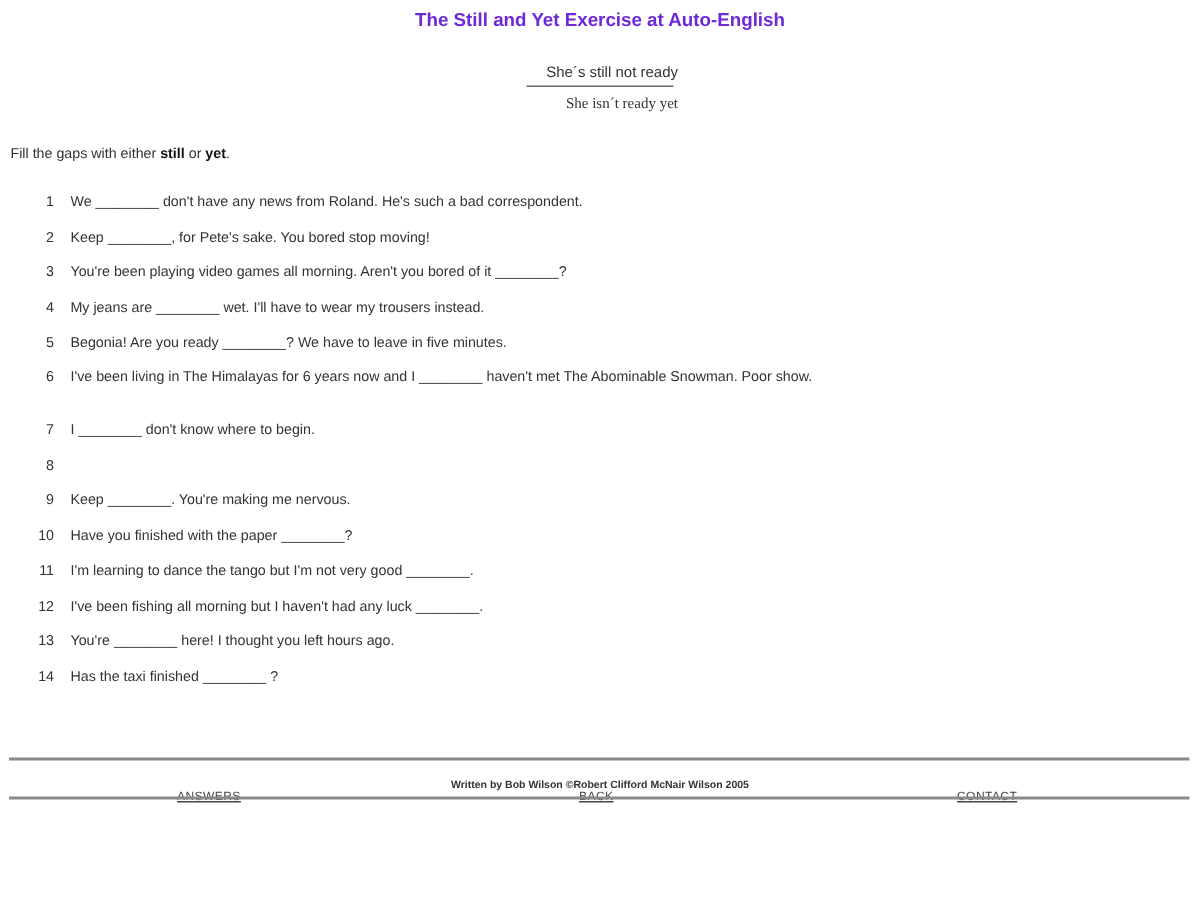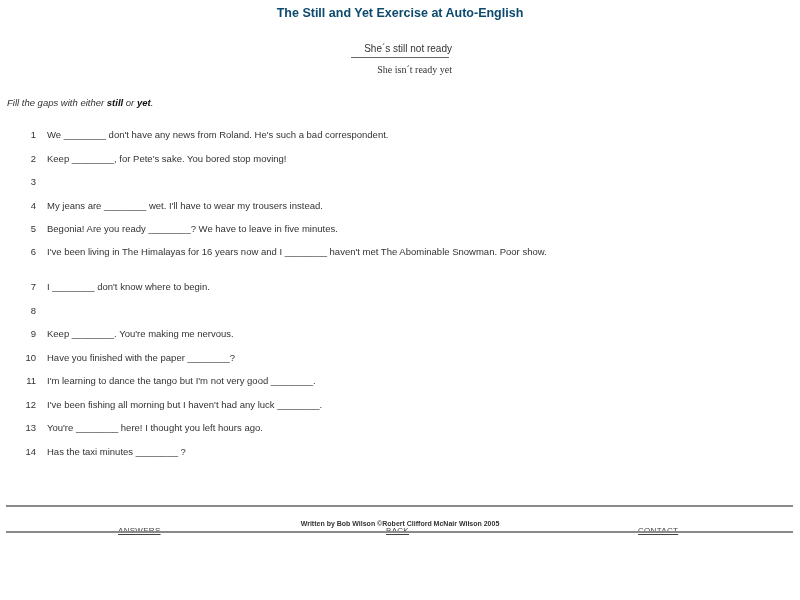--- a/index.html
+++ b/index.html
@@ -1,24 +1,24 @@
 <!DOCTYPE html>
 <html><head>
 <meta charset="utf-8">
 <style>
   html, body { margin:0; padding:0; background:#ffffff; }
   body { width:800px; height:600px; position:relative; overflow:hidden;
          font-family:"Liberation Sans", sans-serif; color:#222; }
   .title { position:absolute; top:6px; left:0; width:800px; text-align:center;
-           font-size:12.5px; font-weight:bold; color:#0c4a6e; }
+           font-size:12.5px; font-weight:bold; color:#6d28d9; }
   .example { position:absolute; left:348px; width:104px; text-align:right; font-size:10px; color:#333; }
   .ex1 { top:43px; }
   .ex-line { position:absolute; top:57px; left:351px; width:98px; height:1px; background:#666; }
   .ex2 { top:64px;font-family:Liberation Serif, serif; }
-  .instr { position:absolute; top:97px; left:7px; font-size:9.5px; color:#333;font-style:italic; }
+  .instr { position:absolute; top:97px; left:7px; font-size:9.5px; color:#333; }
   .instr b { color:#111; }
   .list { position:absolute; top:129px; left:0; width:560px; }
   .item { position:relative; font-size:9.5px; color:#333; line-height:11px; }
   .num { position:absolute; left:20px; width:16px; text-align:right; }
   .txt { position:absolute; left:47px; width:510px; }
   .footer-rule { position:absolute; left:6px; width:787px; height:2px; background:#8a8a8a; }
   .r1 { top:505px; } .r2 { top:531px; }
   .flink { position:absolute; top:510px; font-size:8px; color:#444; text-decoration:underline; letter-spacing:0.3px;margin-top:16px; }
   .credit { position:absolute; top:520px; left:260px; width:280px; text-align:center; font-size:7px; color:#333; font-weight:bold; }
 </style>
@@ -37,32 +37,33 @@
   <div class="item" style="height:24px">
       <span class="num">1</span>
       <span class="txt">We ________ don't have any news from Roland. He's such a bad correspondent.</span>
     </div>
   <div class="item" style="height:23px">
       <span class="num">2</span>
       <span class="txt">Keep ________, for Pete's sake. You bored stop moving!</span>
     </div>
   <div class="item" style="height:24px">
       <span class="num">3</span>
+      <span class="txt">You're been playing video games all morning. Aren't you bored of it ________?</span>
     </div>
   <div class="item" style="height:23px">
       <span class="num">4</span>
       <span class="txt">My jeans are ________ wet. I'll have to wear my trousers instead.</span>
     </div>
   <div class="item" style="height:23px">
       <span class="num">5</span>
       <span class="txt">Begonia! Are you ready ________? We have to leave in five minutes.</span>
     </div>
   <div class="item" style="height:35px">
       <span class="num">6</span>
-      <span class="txt">I've been living in The Himalayas for 16 years now and I ________ haven't met The Abominable Snowman. Poor show.</span>
+      <span class="txt">I've been living in The Himalayas for 6 years now and I ________ haven't met The Abominable Snowman. Poor show.</span>
     </div>
   <div class="item" style="height:24px">
       <span class="num">7</span>
       <span class="txt">I ________ don't know where to begin.</span>
     </div>
   <div class="item" style="height:23px">
       <span class="num">8</span>
     </div>
   <div class="item" style="height:24px">
       <span class="num">9</span>
@@ -79,21 +80,21 @@
   <div class="item" style="height:23px">
       <span class="num">12</span>
       <span class="txt">I've been fishing all morning but I haven't had any luck ________.</span>
     </div>
   <div class="item" style="height:24px">
       <span class="num">13</span>
       <span class="txt">You're ________ here! I thought you left hours ago.</span>
     </div>
   <div class="item" style="height:23px">
       <span class="num">14</span>
-      <span class="txt">Has the taxi minutes ________ ?</span>
+      <span class="txt">Has the taxi finished ________ ?</span>
     </div>
 </div>
 
 <div class="footer-rule r1"></div>
 <a class="flink" style="left:118px">ANSWERS</a>
 <a class="flink" style="left:386px">BACK</a>
 <a class="flink" style="left:638px">CONTACT</a>
 <div class="credit">Written by Bob Wilson ©Robert Clifford McNair Wilson 2005</div>
 <div class="footer-rule r2"></div>
 

